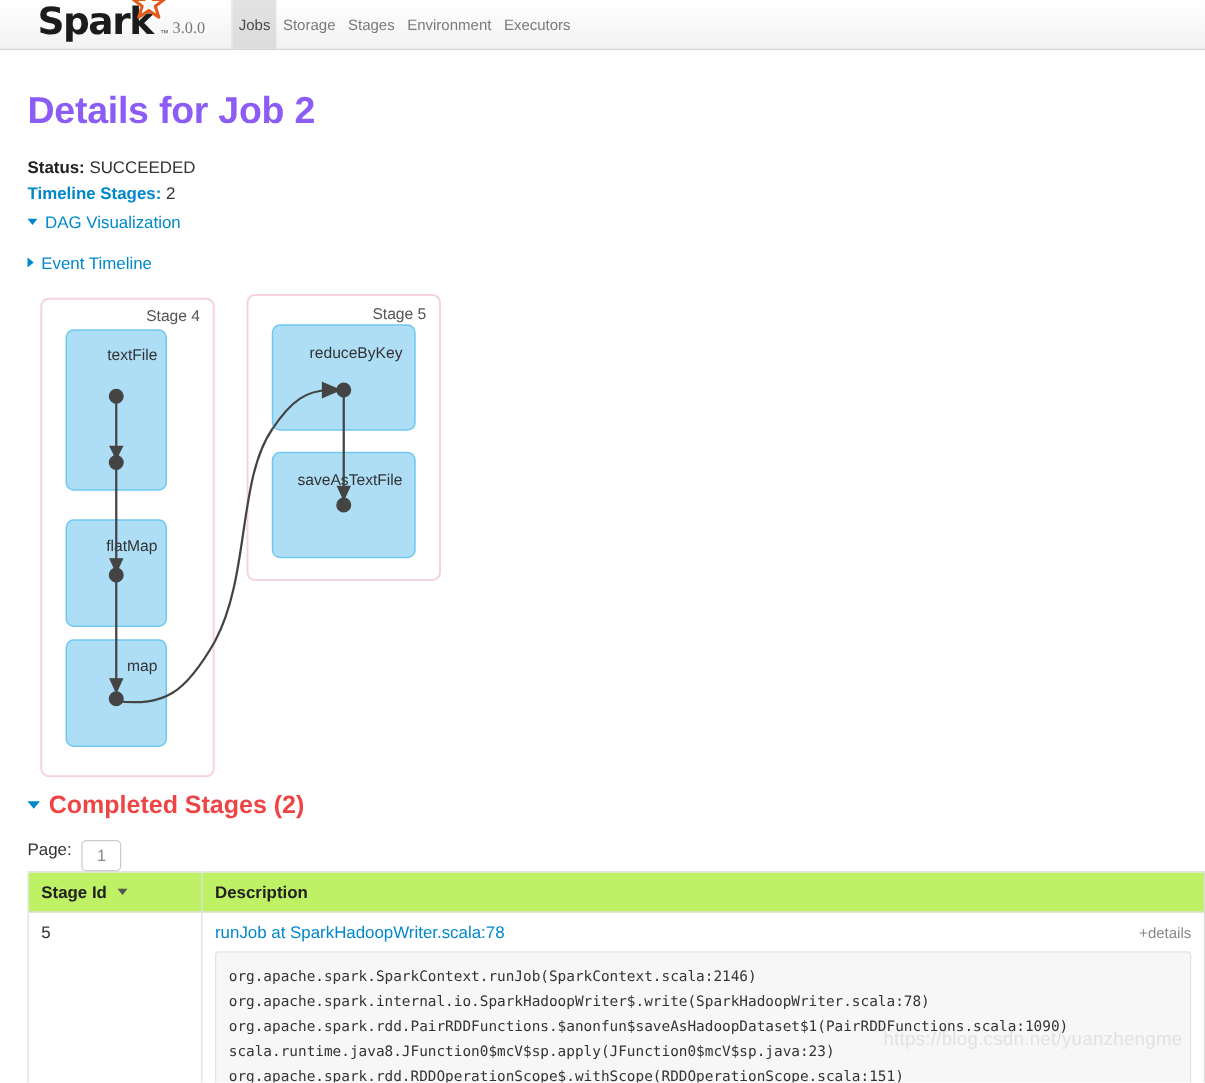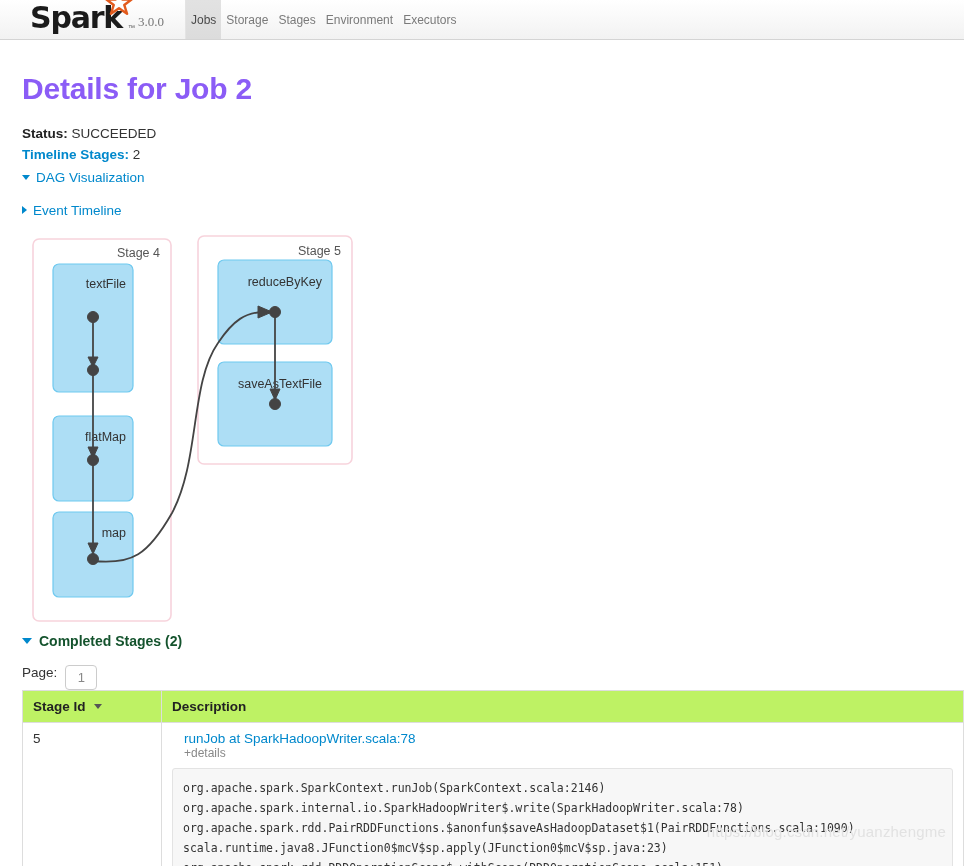--- a/index.html
+++ b/index.html
@@ -152,22 +152,22 @@
   
   .dag-wrap {
     margin-top: 12px;
     height: 400px;
     position: relative;
   }
   .dag-svg { display: block; }
 
   
   h4.section-title {
-    color: #14532d;
-    font-size: 14px;
+    color: #ef4444;
+    font-size: 20px;
     font-weight: bold;
     margin: 0 0 16px 0;
     cursor: pointer;
   }
   h4.section-title .caret.down {
     border-top-width: 6px;
     border-left-width: 5px;
     border-right-width: 5px;
     margin-right: 7px;
   }
@@ -228,21 +228,20 @@
     border-right: 4px solid transparent;
     margin-left: 8px;
     vertical-align: middle;
     position: relative;
     top: -1px;
   }
   .desc-head {
     display: flex;
     justify-content: space-between;
     align-items: baseline;
-    flex-direction: column;
   }
   .desc-link {
     color: #0088cc;
     font-size: 13.5px;
     text-decoration: none;
     cursor: pointer;
   }
   .details-link {
     color: #888;
     font-size: 12px;

